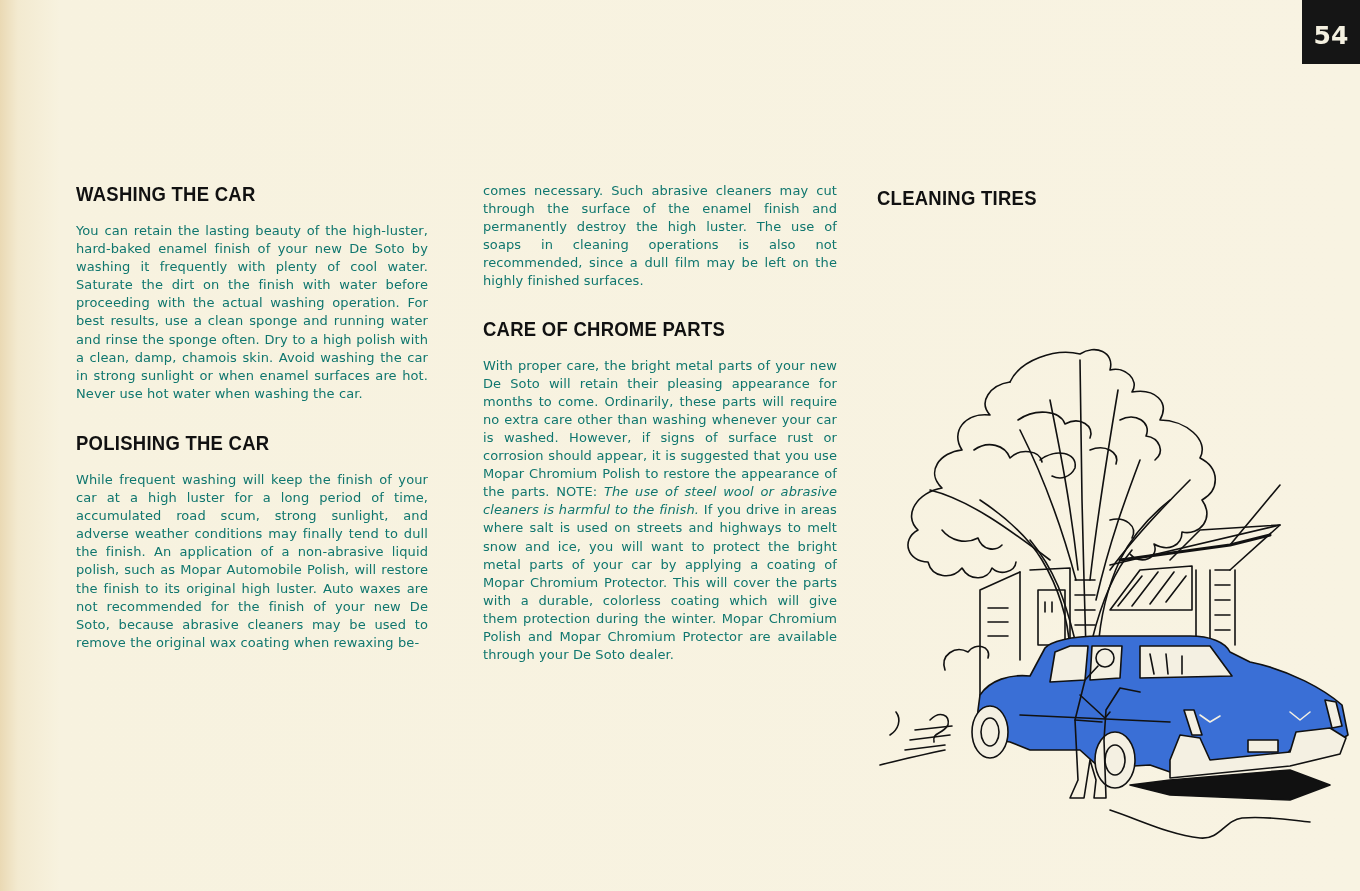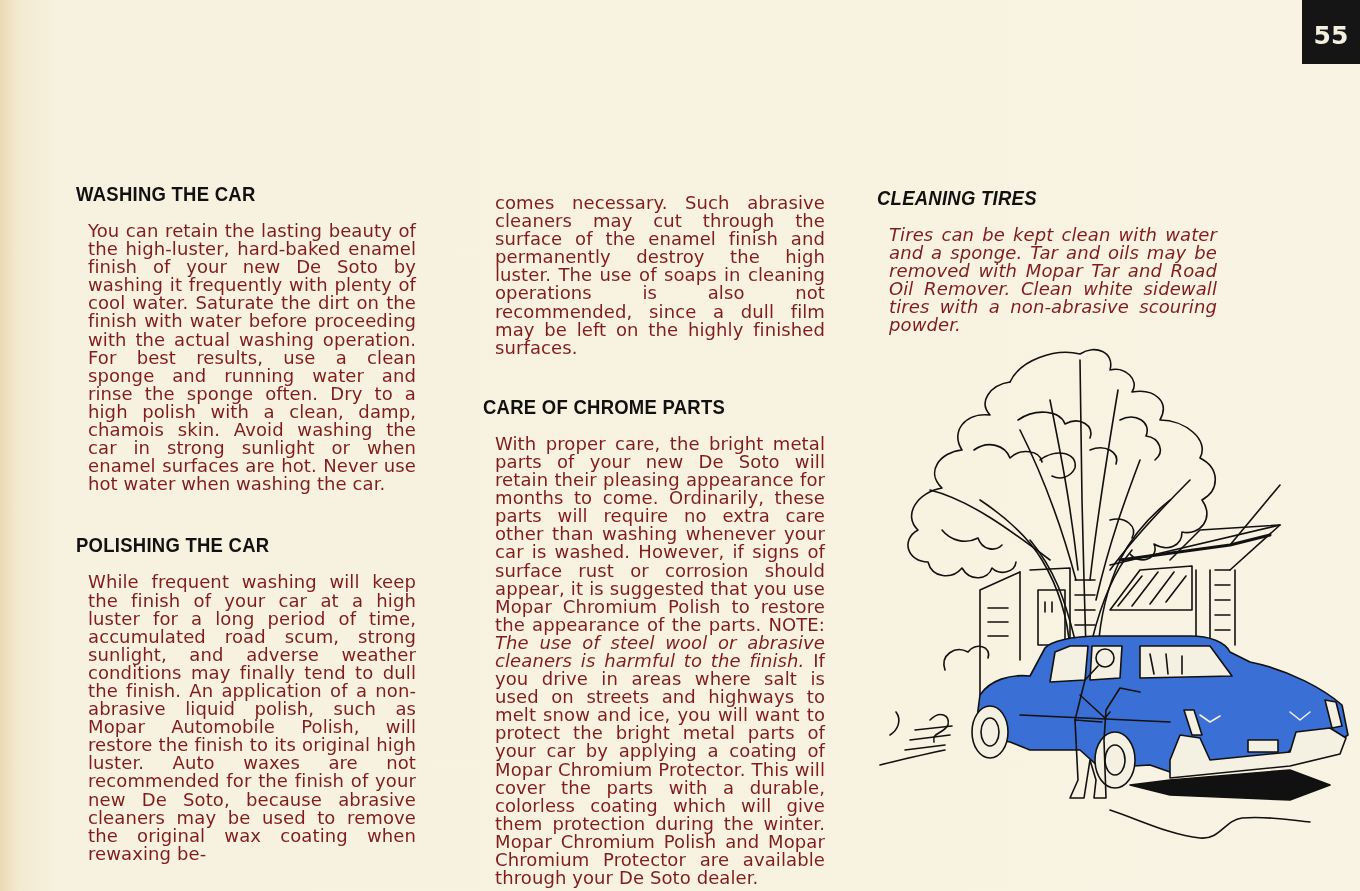--- a/index.html
+++ b/index.html
@@ -13,63 +13,62 @@
   .page-number {
     position: absolute; left: 1302px; top: 0; width: 58px; height: 64px;
     background: #151515; color: #f4f0e0;
     font-family: "DejaVu Sans", sans-serif; font-weight: bold; font-size: 25px;
     display: flex; align-items: center; justify-content: center;
     padding-top: 6px; box-sizing: border-box;
   }
   .column { position: absolute; }
   .col-left { left: 76px; top: 182px; width: 352px; }
   .col-mid { left: 483px; top: 182px; width: 354px; }
-  .col-right { left: 877px; top: 186px; width: 352px; font-style: italic; }
+  .col-right { left: 877px; top: 186px; width: 352px; }
   .heading {
     font-family: "Liberation Sans", sans-serif; font-weight: bold;
     font-size: 21px; letter-spacing: 0.3px; margin: 0 0 16px 0;
     transform: scaleX(0.88); transform-origin: left;
     white-space: nowrap; color: #111;
   }
   .body-text {
-    font-family: "DejaVu Sans", sans-serif; font-size: 18px;
-    line-height: 18.1px; text-align: justify; margin: 12px;
-    color: #7f1d1d; letter-spacing: 0.1px;
+    font-family: "DejaVu Sans", sans-serif; font-size: 13px;
+    line-height: 18.1px; text-align: justify; margin: 0;
+    color: #0f766e; letter-spacing: 0.1px;
     hyphens: manual;
   }
   .spacer-1 { height: 28px; }
   .spacer-2 { height: 26px; }
   .italic { font-style: italic; }
   .illustration {
     position: absolute; left: 870px; top: 340px; width: 480px; height: 500px;
   }
 </style>
 </head>
 <body>
 
-<div class="page-number">55</div>
+<div class="page-number">54</div>
 
 <div class="column col-left">
   <h2 class="heading">WASHING THE CAR</h2>
   <p class="body-text">You can retain the lasting beauty of the high-luster, hard-baked enamel finish of your new De Soto by washing it frequently with plenty of cool water. Saturate the dirt on the finish with water before proceeding with the actual washing operation. For best results, use a clean sponge and running water and rinse the sponge often. Dry to a high polish with a clean, damp, chamois skin. Avoid washing the car in strong sunlight or when enamel surfaces are hot. Never use hot water when washing the car.</p>
   <div class="spacer-1"></div>
   <h2 class="heading">POLISHING THE CAR</h2>
   <p class="body-text">While frequent washing will keep the finish of your car at a high luster for a long period of time, accumulated road scum, strong sunlight, and adverse weather conditions may finally tend to dull the finish. An application of a non-abrasive liquid polish, such as Mopar Automobile Polish, will restore the finish to its original high luster. Auto waxes are not recommended for the finish of your new De Soto, because abrasive cleaners may be used to remove the original wax coating when rewaxing be-</p>
 </div>
 
 <div class="column col-mid">
   <p class="body-text">comes necessary. Such abrasive cleaners may cut through the surface of the enamel finish and permanently destroy the high luster. The use of soaps in cleaning operations is also not recommended, since a dull film may be left on the highly finished surfaces.</p>
   <div class="spacer-2"></div>
   <h2 class="heading">CARE OF CHROME PARTS</h2>
   <p class="body-text"><span>With proper care, the bright metal parts of your new De Soto will retain their pleasing appearance for months to come. Ordinarily, these parts will require no extra care other than washing whenever your car is washed. However, if signs of surface rust or corrosion should appear, it is suggested that you use Mopar Chromium Polish to restore the appearance of the parts. NOTE: </span><span class="italic">The use of steel wool or abrasive cleaners is harmful to the finish.</span><span> If you drive in areas where salt is used on streets and highways to melt snow and ice, you will want to protect the bright metal parts of your car by applying a coating of Mopar Chromium Protector. This will cover the parts with a durable, colorless coating which will give them protection during the winter. Mopar Chromium Polish and Mopar Chromium Protector are available through your De Soto dealer.</span></p>
 </div>
 
 <div class="column col-right">
   <h2 class="heading">CLEANING TIRES</h2>
-  <p class="body-text">Tires can be kept clean with water and a sponge. Tar and oils may be removed with Mopar Tar and Road Oil Remover. Clean white sidewall tires with a non-abrasive scouring powder.</p>
 </div>
 
 <div class="illustration">
   <svg width="480" height="500" viewBox="0 0 480 500" fill="none" stroke="#111" stroke-width="1.6" stroke-linecap="round" stroke-linejoin="round">
 
     <g>
       <path d="M140 42 C150 20 185 8 210 14 C225 4 245 12 240 30 C255 26 270 40 262 52 C285 48 300 62 290 80 C315 80 340 100 330 118 C350 128 350 150 332 160 C345 178 330 196 312 192 C312 206 298 212 284 204 C290 218 270 226 260 214"></path>
       <path d="M140 42 C120 45 108 62 120 75 C95 72 80 92 92 110 C70 112 55 132 72 148 C48 152 32 175 48 190 C30 200 38 222 58 222 C62 238 82 240 92 228 C100 242 118 240 122 228 C130 236 145 232 146 222"></path>
       <path d="M104 110 C118 100 135 105 140 118 C150 108 170 110 172 122"></path>
       <path d="M148 80 C165 68 190 70 195 84 C210 76 225 86 220 98"></path>

